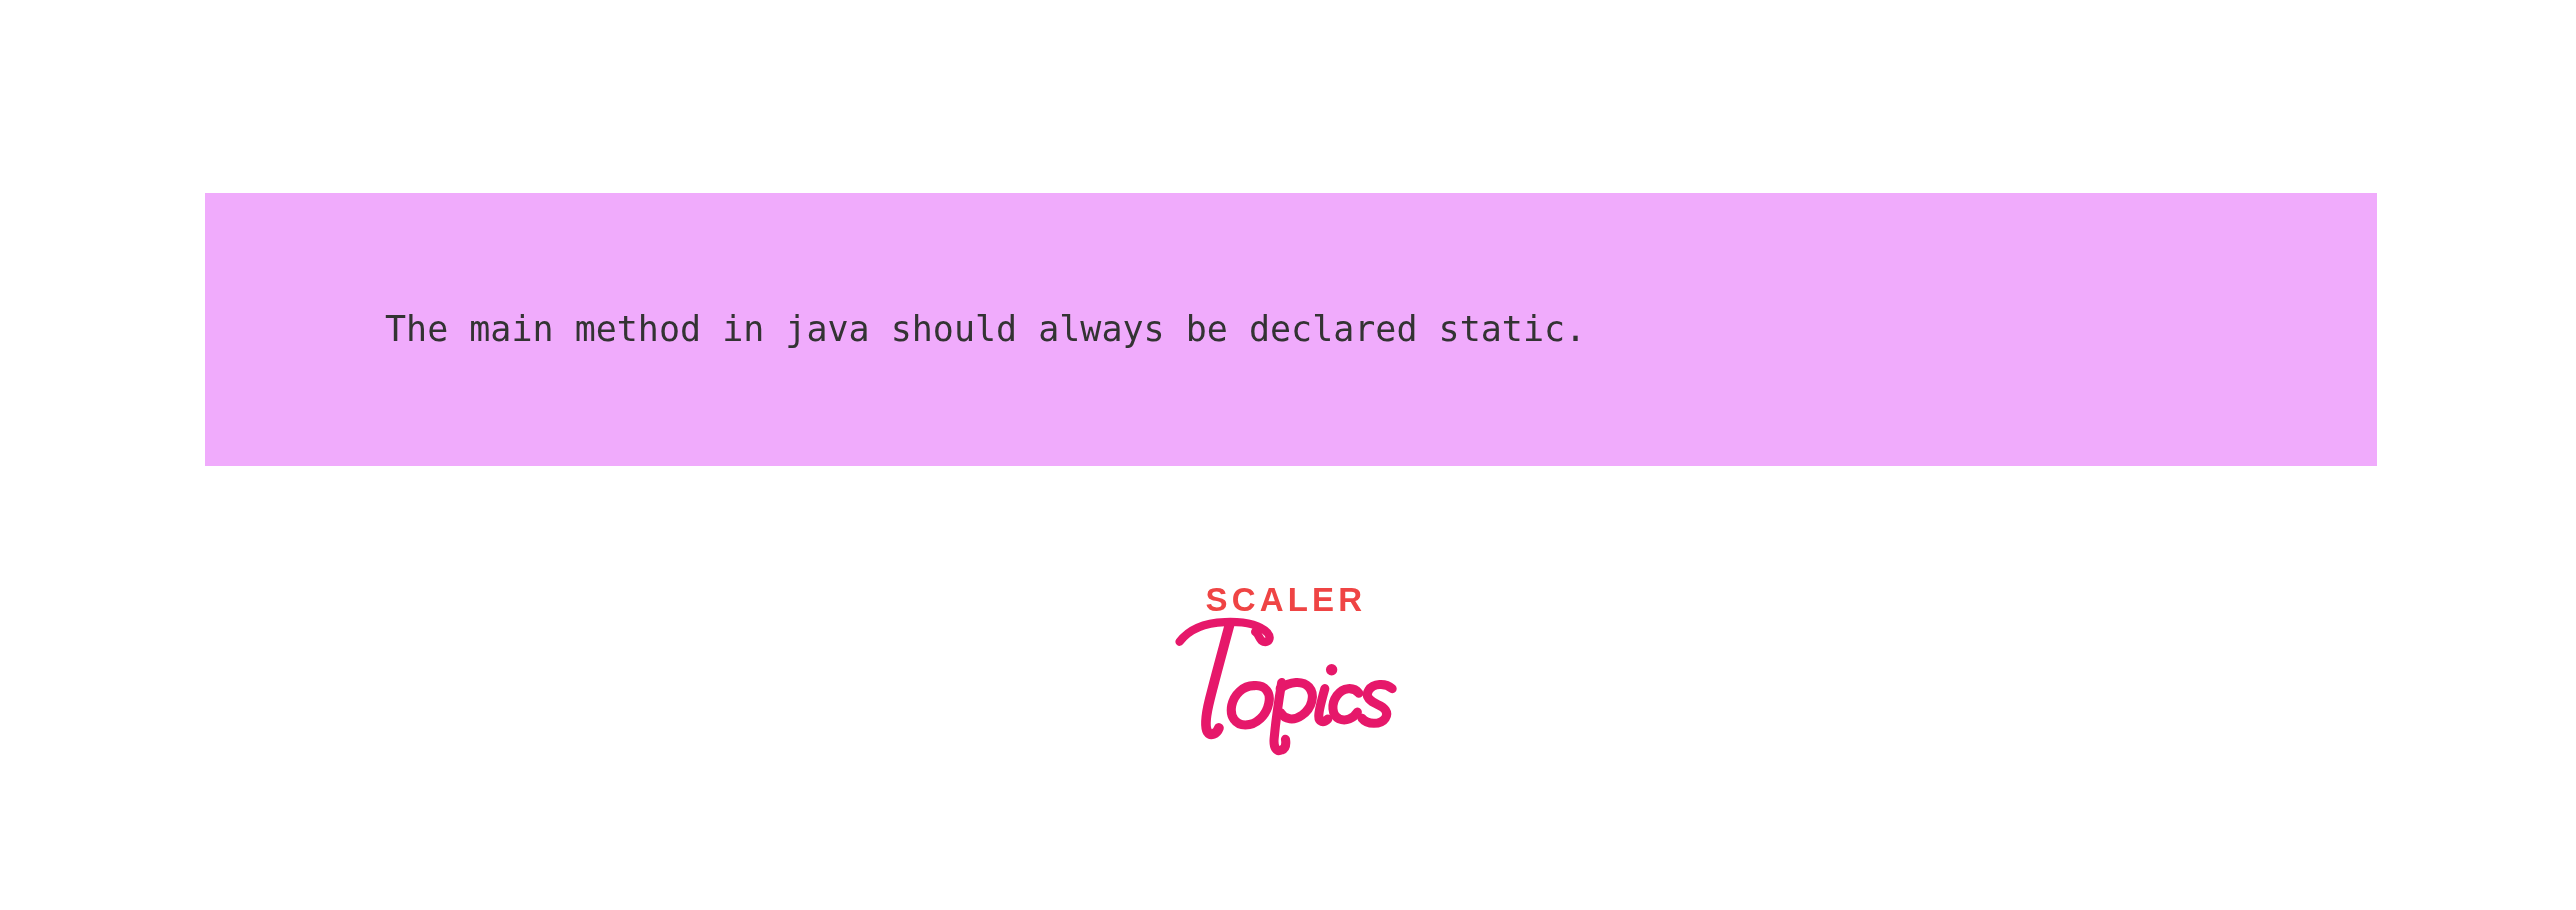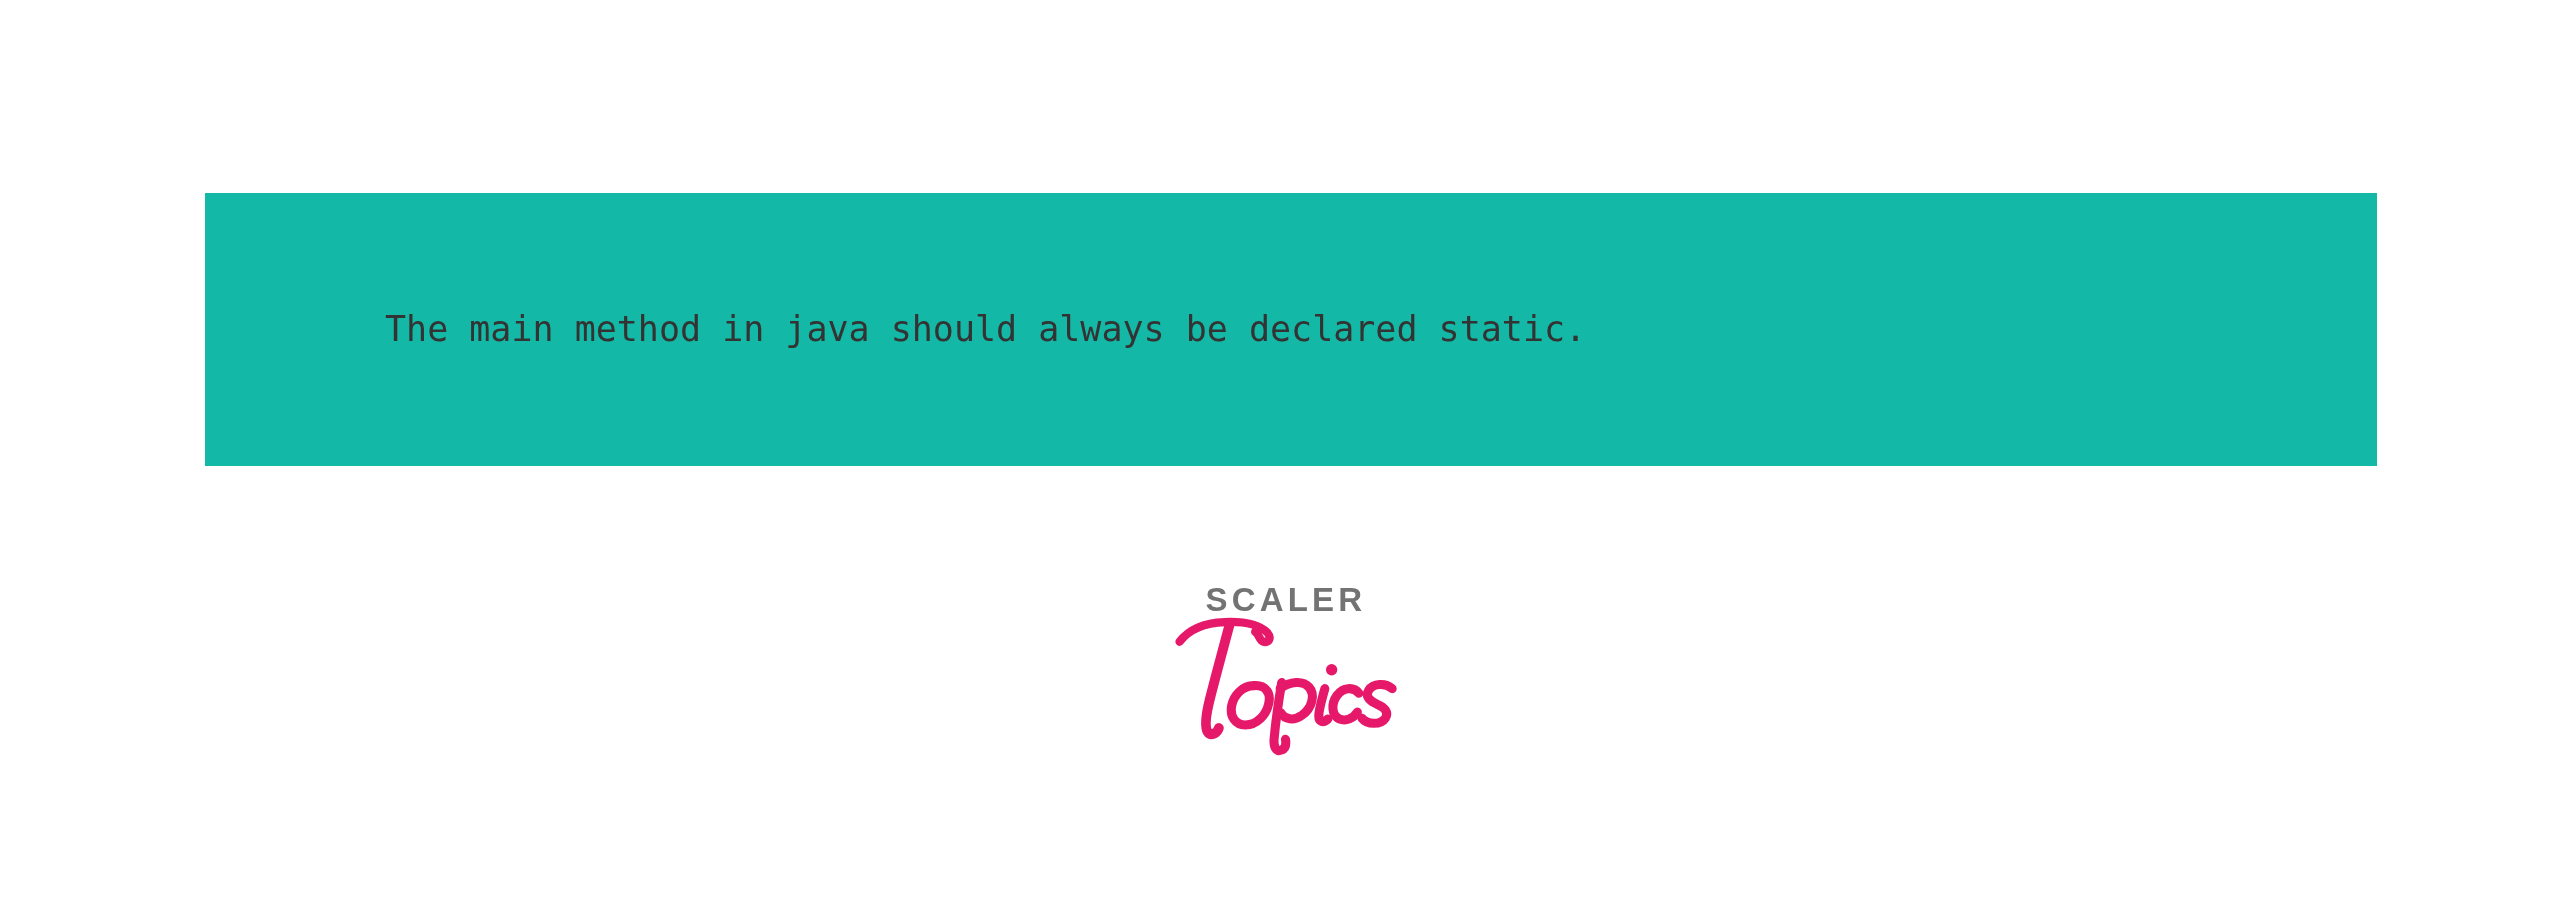--- a/index.html
+++ b/index.html
@@ -16,21 +16,21 @@
     -webkit-font-smoothing: antialiased;
   }
 
   
   .code-block {
     position: absolute;
     left: 205px;
     top: 193px;
     width: 2172px;
     height: 273px;
-    background: #14b8a6;
+    background: #f0abfc;
     box-sizing: border-box;
     display: flex;
     align-items: center;
   }
   .code-line {
     font-family: "DejaVu Sans Mono", "Liberation Mono", monospace;
     font-size: 35px;
     line-height: 1.25;
     color: #333333;
     letter-spacing: 0px;
@@ -47,21 +47,21 @@
     width: 2576px;
     display: flex;
     flex-direction: column;
     align-items: center;
   }
   .logo-wordmark {
     font-family: "Liberation Sans", sans-serif;
     font-weight: 700;
     font-size: 33px;
     letter-spacing: 4.2px;
-    color: #737373;
+    color: #ef4444;
     line-height: 1;
     margin: 0 8px 3px 0;
     padding-left: 3.8px;
   }
   .logo-script-wrap {
     width: 227px;
     height: 140px;
     position: relative;
     margin-top: -3px;
   }

